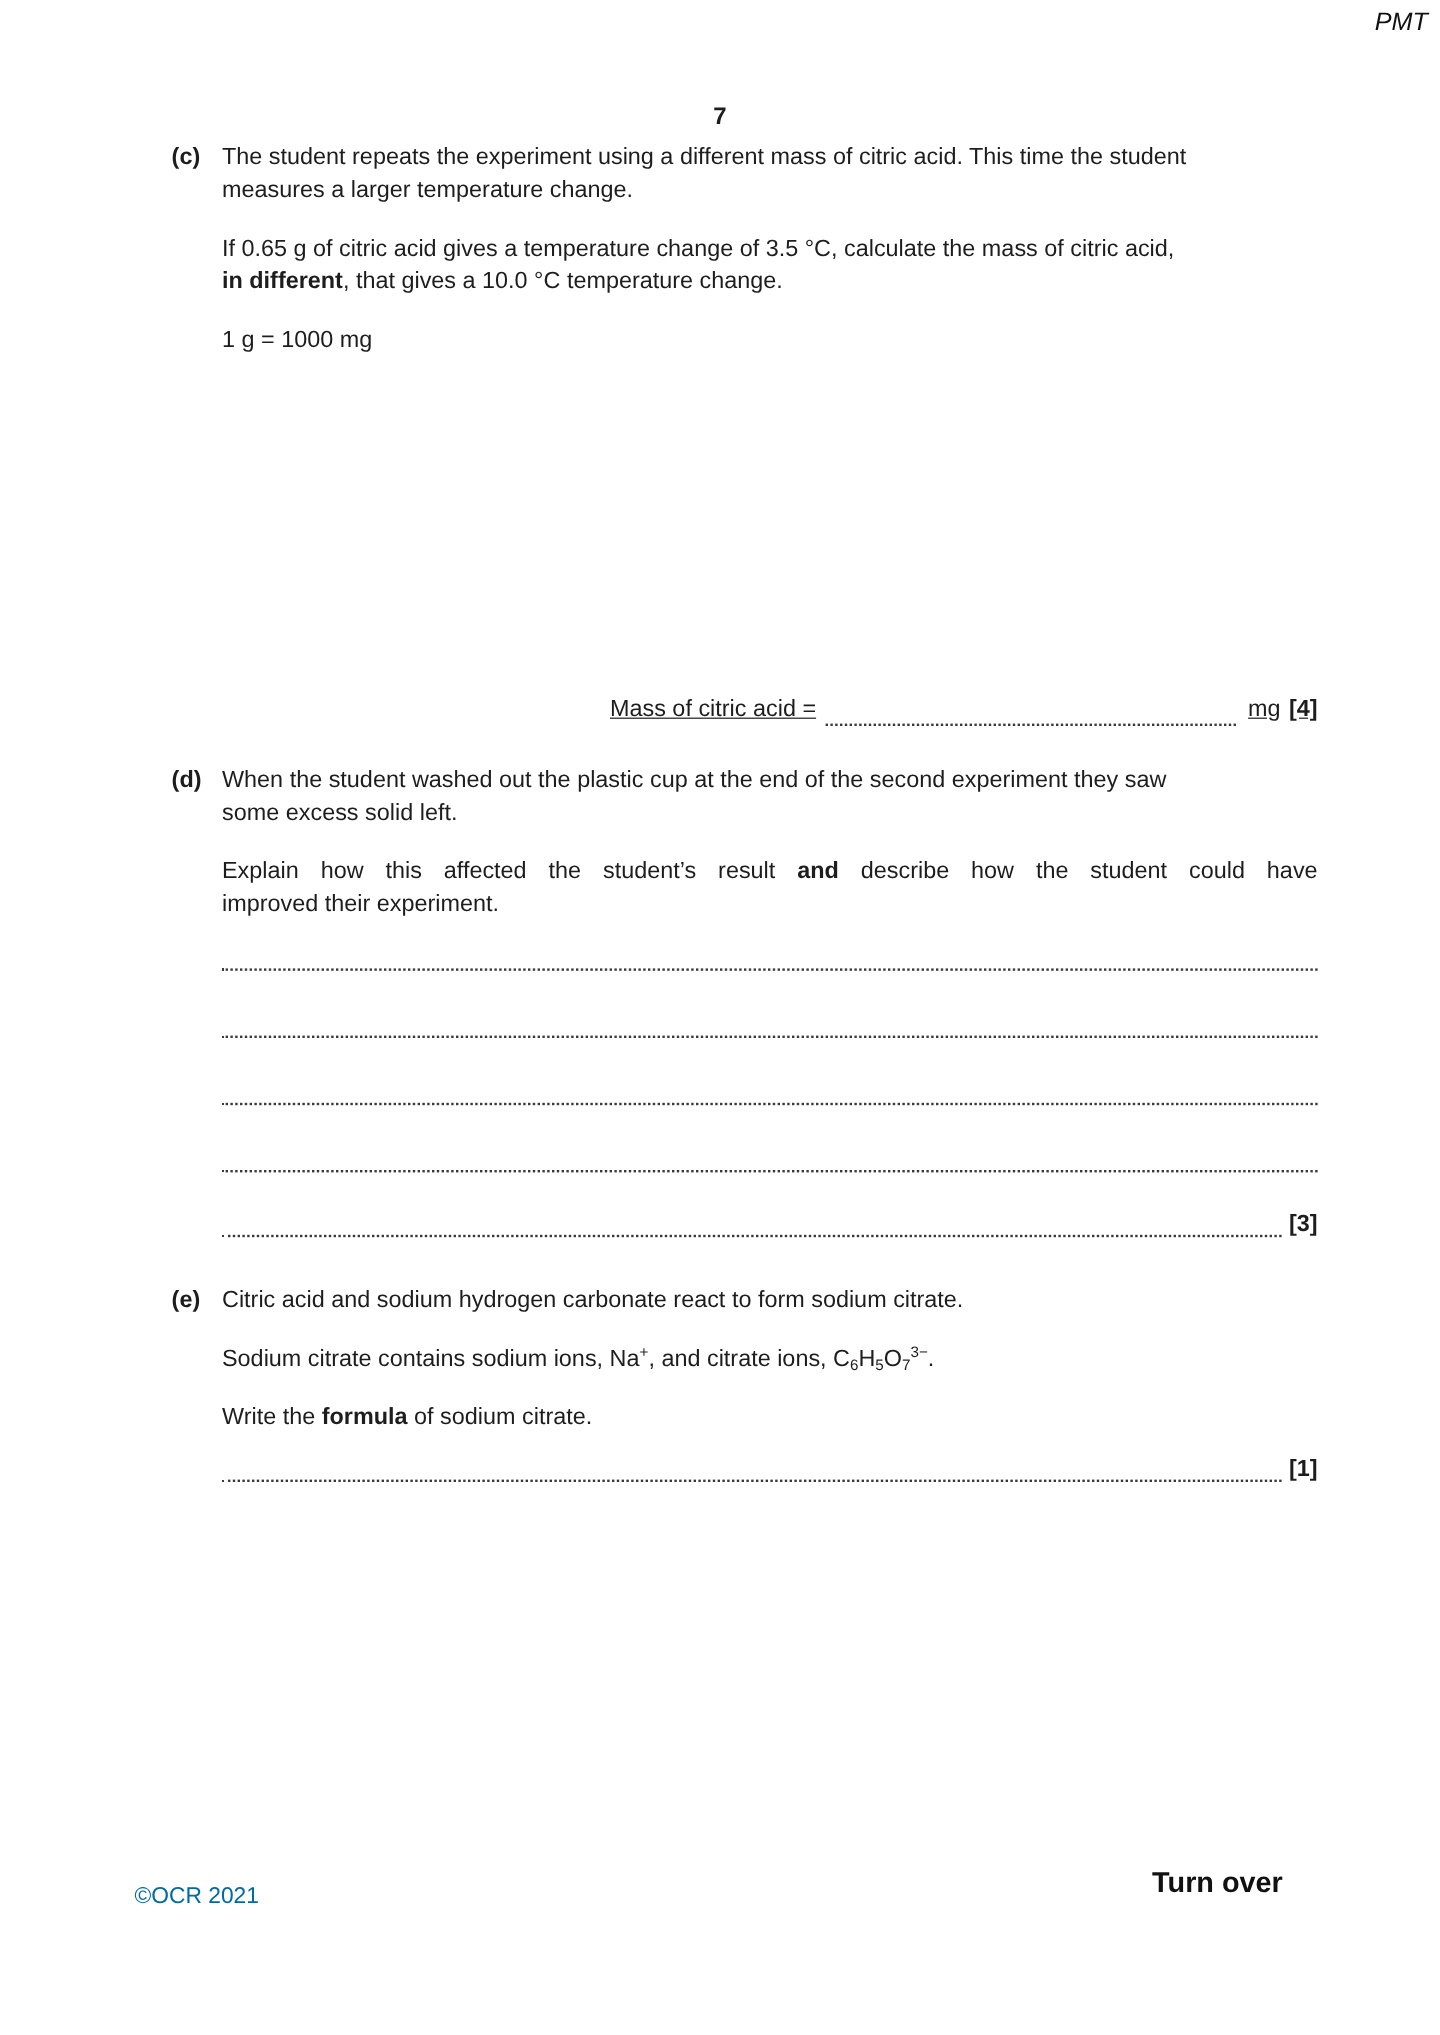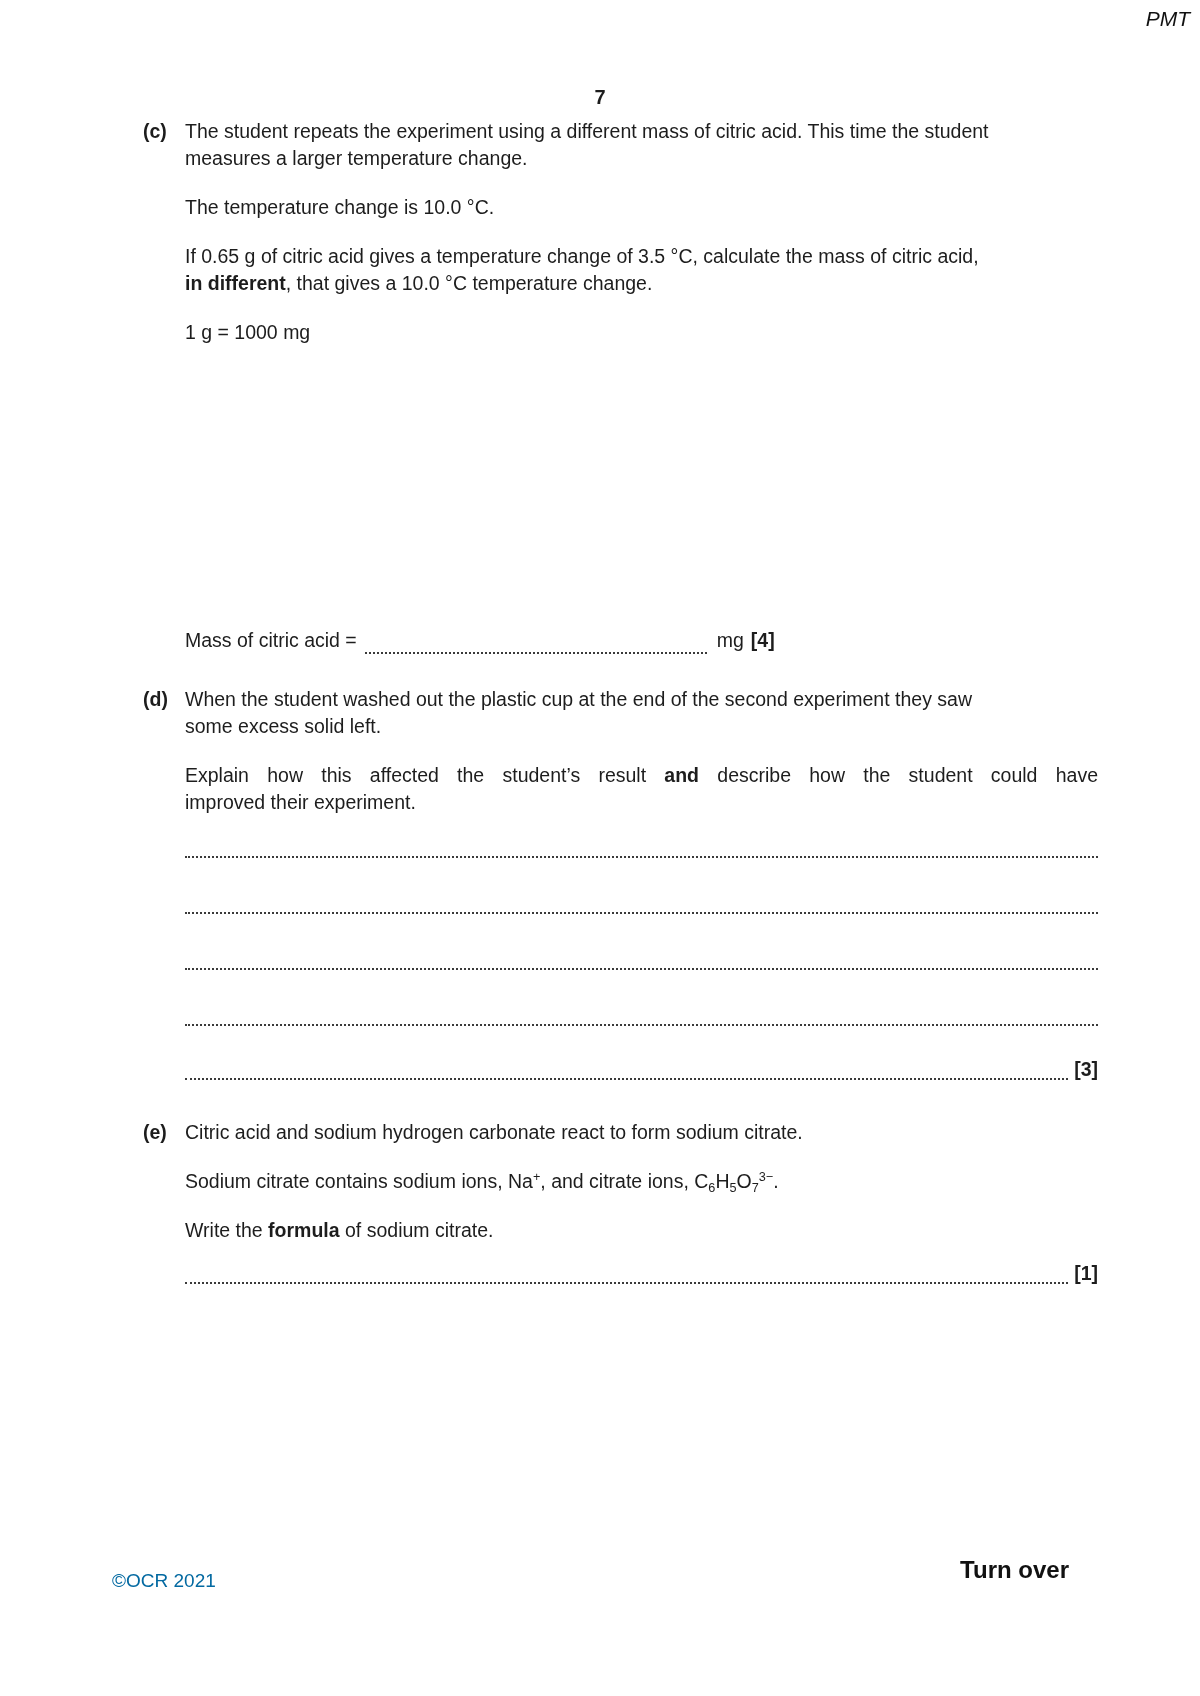--- a/index.html
+++ b/index.html
@@ -56,25 +56,26 @@
     font-size: 0.65em; line-height: 0;
     vertical-align: baseline; position: relative; top: -0.55em;
   }
   sub {
     font-size: 0.65em; line-height: 0;
     vertical-align: baseline; position: relative; top: 0.28em;
   }
   
   .answer-line {
     display: flex;
-    justify-content: flex-start;
+    justify-content: flex-end;
     align-items: flex-end;
     margin-top: 281px;
     margin-bottom: 0;
     height: 27px;
+    text-decoration: underline;
   }
   .answer-line .ans-label { margin-right: 8px; }
   .ans-dots {
     display: inline-block;
     width: 342px;
     height: 21px;
     border-bottom: 2.5px dotted #3a3a3a;
     margin-right: 10px;
   }
   .answer-line .ans-unit { margin-right: 7px; }
@@ -129,21 +130,20 @@
   <div class="pmt">PMT</div>
 
   <div class="pagenum">7</div>
 
   <div class="content">
 
     <div class="q">
       <div class="q-label">(c)</div>
       <div class="q-body">
         <div class="para"><span>The student repeats the experiment using a different mass of citric acid. This time the student</span><br><span>measures a larger temperature change.</span></div>
-        <div class="para"><span>The temperature change is 10.0 °C.</span></div>
         <div class="para"><span>If 0.65 g of citric acid gives a temperature change of 3.5 °C, calculate the mass of citric acid,</span><br><span style="font-weight: bold;">in different</span><span>, that gives a 10.0 °C temperature change.</span></div>
         <div class="para"><span>1 g = 1000 mg</span></div>
 
         <div class="answer-line">
           <span class="ans-label">Mass of citric acid =</span>
           <span class="ans-dots"></span>
           <span class="ans-unit">mg</span>
           <span class="bold">[4]</span>
         </div>
       </div>

